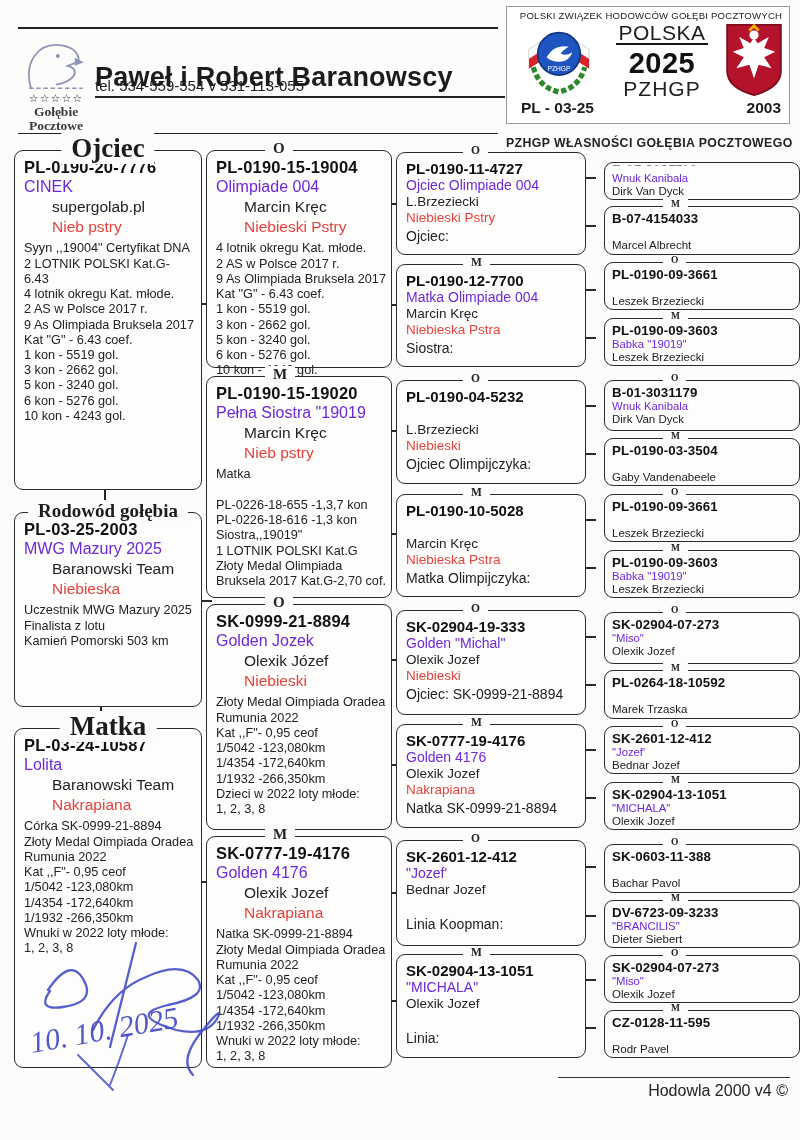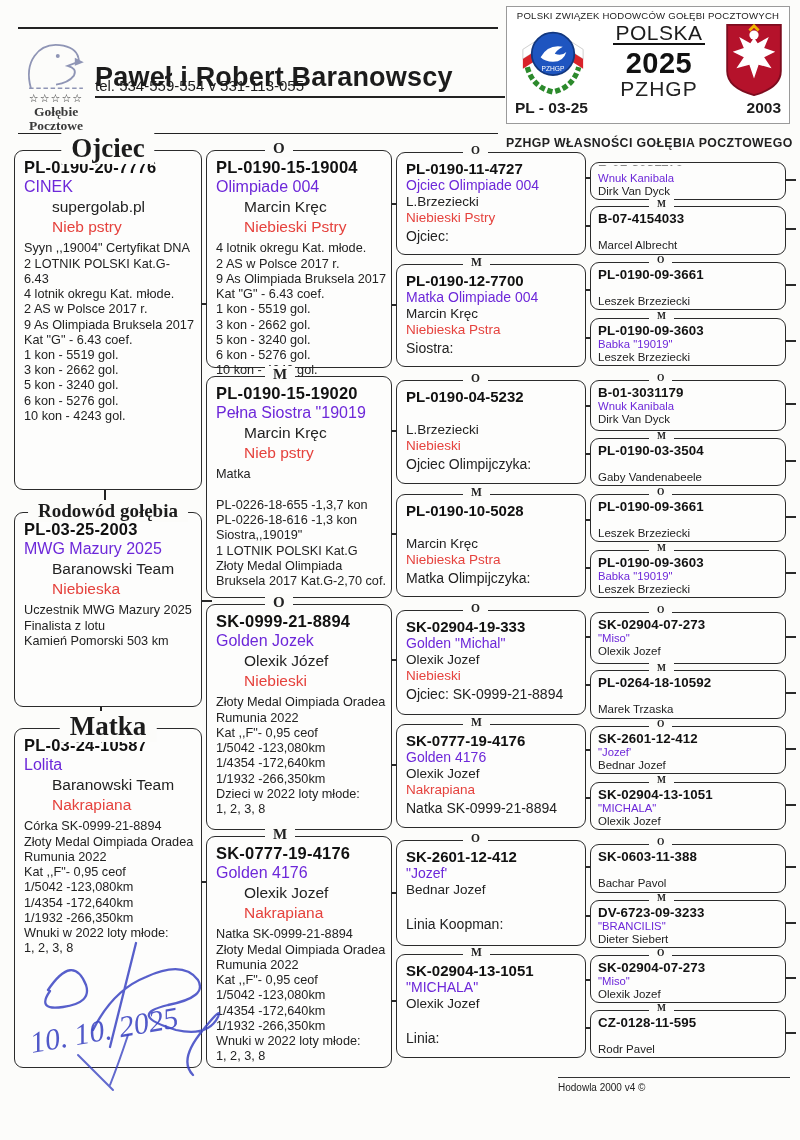--- a/index.html
+++ b/index.html
@@ -8,21 +8,21 @@
   .abs{position:absolute;}
   
   #hdr-topline{left:18px;top:27px;width:480px;border-top:2px solid #222;}
   #hdr-botline{left:18px;top:133px;width:480px;border-top:1.5px solid #222;}
   #breeder-name{left:95px;top:34px;width:410px;font-size:27px;font-weight:bold;border-bottom:2.5px solid #222;padding-bottom:3px;letter-spacing:.2px;margin-top:28px;}
   #addr{left:95px;top:77px;font-size:15px;line-height:1.25;}
   #logo{left:18px;top:38px;width:76px;text-align:center;}
   #logo .stars{font-size:11px;letter-spacing:1px;color:#333;margin-top:-2px;}
   #logo .cap{font-family:"Liberation Serif",serif;font-weight:bold;font-size:13.5px;color:#3a3a3a;line-height:1.05;}
   
-  #stamp{left:506px;top:6px;width:284px;height:118px;border:1.5px solid #9a9a9a;background:#fff;box-sizing:border-box;padding:3px 6px 2px 6px;}
+  #stamp{left:506px;top:6px;width:284px;height:118px;border:1.5px solid #9a9a9a;background:#fff;box-sizing:border-box;padding:3px 6px 2px 12px;}
   #stamp-title{font-size:9.6px;text-align:center;letter-spacing:.2px;color:#222;white-space:nowrap;}
   #stamp-mid{display:flex;align-items:center;justify-content:space-between;height:78px;}
   #stamp-center{text-align:center;line-height:1.0;flex:1;}
   #stamp-country{font-size:21px;letter-spacing:.5px;border-bottom:2.5px solid #111;display:inline-block;padding:0 2px;}
   #stamp-year{font-size:29px;font-weight:bold;letter-spacing:.5px;color:#111;margin-top:4px;}
   #stamp-org{font-size:21px;letter-spacing:1px;color:#222;}
   #stamp-bottom{display:flex;justify-content:space-between;font-weight:bold;font-size:15.5px;padding:0 2px;}
   #card-caption{left:506px;top:136px;width:286px;text-align:center;font-size:12.3px;font-weight:600;letter-spacing:.4px;color:#222;white-space:nowrap;}
   
   .pbox{position:absolute;border:1.6px solid #2b2b2b;border-radius:9px;background:#fdfdfc;box-sizing:border-box;padding:7px 5px 3px 9px;}
@@ -46,29 +46,29 @@
   .c1 .bname,.c2 .bname{font-size:16px;margin-bottom:1px;}
   .c1 .owner,.c2 .owner,.c1 .bcolor,.c2 .bcolor{font-size:15.5px;margin-bottom:1px;margin-left:28px;}
   .c1 .notes,.c2 .notes{font-size:12.7px;line-height:1.2;margin-top:5px;}
   .c3 .ring{font-size:15px;}
   .c3 .bname{font-size:14px;}
   .c3 .owner,.c3 .bcolor{font-size:13.5px;}
   .c3 .notes{font-size:14px;margin-top:2px;}
   .c4 .ring{font-size:13.3px;letter-spacing:.1px;}
   .c4 .bname{font-size:11.3px;min-height:1.15em;line-height:1.15;}
   .c4 .owner{font-size:11.5px;line-height:1.15;}
-  .c4 .pbox{padding:4px 4px 2px 7px;}
+  .c4 .pbox{padding:4px 4px 2px 7px;margin-left:14px;}
   .ringclip{height:7px;overflow:hidden;}
   .ringclip .ring{margin-top:-11px;opacity:.5;}
   .vconn{position:absolute;border-left:2px solid #222;}
   
   #signature{left:18px;top:935px;z-index:6;pointer-events:none;}
   
   #ftr-line{left:558px;top:1077px;width:232px;border-top:1.5px solid #333;}
-  #ftr-credit{left:558px;top:1082px;width:230px;font-size:10px;color:#222;}
+  #ftr-credit{left:558px;top:1082px;width:230px;text-align:right;font-size:16px;color:#222;}
 </style>
 </head>
 <body>
 
 <div id="page">
 
   <div class="abs" id="hdr-topline"></div>
   <div class="abs" id="logo">
     <svg width="72" height="52" viewBox="0 0 72 58">
       <path d="M8,56 Q2,34 12,20 Q22,6 40,8 Q58,10 61,22 Q63,28 57,28 L49,31 Q60,34 56,42 Q50,50 36,52" fill="none" stroke="#8f95b5" stroke-width="2"></path>

